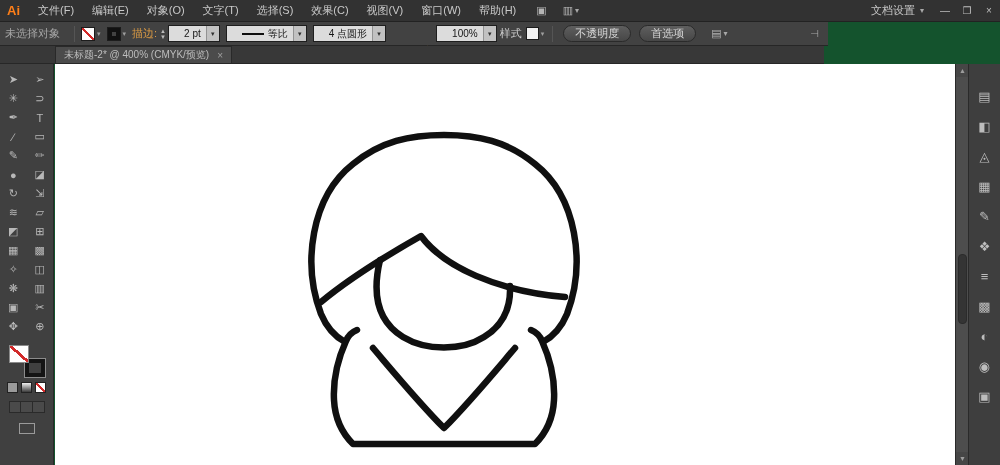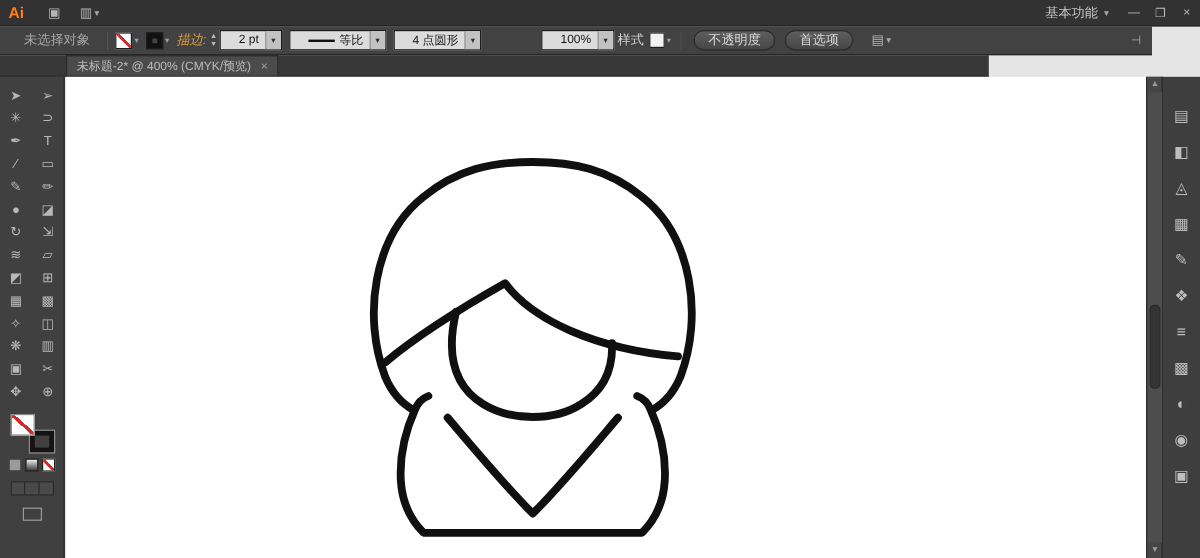--- a/index.html
+++ b/index.html
@@ -1,41 +1,41 @@
 <!DOCTYPE html>
 <html><head>
 <meta charset="utf-8">
 <style>
   * { margin:0; padding:0; box-sizing:border-box; }
   html,body { width:1000px; height:465px; overflow:hidden; background:#333; font-family:"Liberation Sans", sans-serif; }
-  .root { position:relative; width:1000px; height:465px; background:#e5e5e5; }
+  .root { position:relative; width:1000px; height:465px; background:#14532d; }
 
   
   .menubar { position:absolute; left:0; top:0; width:1000px; height:22px; background:#323232; border-bottom:1px solid #222; display:flex; align-items:center; }
   .logo { color:#ff7f18; font-weight:bold; font-size:13px; padding:0 9px 0 7px; }
   .menu-items { display:flex; height:100%; align-items:center; }
   .menu-item { color:#c9c9c9; font-size:11px; padding:0 9px; height:100%; display:flex; align-items:center; cursor:default; }
   .mb-iconbtn { color:#b5b5b5; font-size:11px; padding:0 5px; margin-left:6px; display:flex; align-items:center; gap:2px; }
   .mb-spacer { flex:1; }
   .workspace { color:#c5c5c5; font-size:11px; display:flex; align-items:center; gap:5px; padding:0 10px; }
   .caret { font-size:8px; color:#a8a8a8; }
   .winctrl { display:flex; height:100%; }
   .winbtn { width:22px; height:100%; display:flex; align-items:center; justify-content:center; color:#bdbdbd; font-size:10px; }
 
   
-  .controlbar { position:absolute; left:0; top:22px; width:960px; height:24px; background:#424242; border-bottom:1px solid #262626; display:flex; align-items:center; font-size:11px; color:#cfcfcf; padding-left:20px; }
+  .controlbar { position:absolute; left:0; top:22px; width:828px; height:24px; background:#424242; border-bottom:1px solid #262626; display:flex; align-items:center; font-size:11px; color:#cfcfcf; padding-left:5px; }
   .status { color:#a6a6a6; padding-right:8px; }
   .sep { width:1px; height:16px; background:#2d2d2d; border-right:1px solid #555; margin:0 6px; }
   .cb-swatchwrap { display:flex; align-items:center; margin-right:4px; }
   .cb-swatch { width:14px; height:14px; border:1px solid #1c1c1c; background:#fff; position:relative; }
   .cb-swatch.none::after { content:""; position:absolute; inset:0; background:linear-gradient(to top right, transparent 44%, #d22a2a 44%, #d22a2a 58%, transparent 58%); }
   .cb-swatch.strokebox { background:#111; }
   .cb-swatch.strokebox::after { content:""; position:absolute; inset:4px; background:#424242; }
   .tiny-dd { font-size:7px; color:#9f9f9f; padding:0 2px; }
-  .orange { color:#dd9c44;font-style:italic; }
+  .orange { color:#dd9c44; }
   .underl { text-decoration:underline;margin-top:35px; }
   .combo { display:flex; align-items:center; background:#dcdcdc; border:1px solid #1e1e1e; height:17px; color:#161616; font-size:10px; margin:0 3px; }
   .combo .val { padding:0 5px; white-space:nowrap; display:flex; align-items:center; gap:4px;margin-left:10px; }
   .combo .dd { width:13px; height:100%; background:#c2c2c2; border-left:1px solid #939393; display:flex; align-items:center; justify-content:center; color:#2f2f2f; font-size:7px; }
   .stepper { display:flex; flex-direction:column; justify-content:center; margin-left:3px; margin-right:-1px; }
   .stepper span { font-size:6px; line-height:6px; color:#bdbdbd; }
   .profile-line { width:22px; height:2px; background:#0f0f0f; }
   .style-swatch { width:13px; height:13px; background:#f2f2f2; border:1px solid #1c1c1c; margin-left:4px; }
   .btn { background:linear-gradient(#5e5e5e,#474747); border:1px solid #2a2a2a; border-radius:9px; color:#d8d8d8; font-size:11px; padding:0 11px; height:17px; display:flex; align-items:center; margin:0 4px; }
   .cb-spacer { flex:1; }
@@ -75,30 +75,41 @@
   .rightstrip { position:absolute; left:968px; top:64px; width:32px; height:401px; background:#3e3e3e; border-left:1px solid #2a2a2a; padding-top:14px; }
   .rp-icon { width:24px; height:24px; margin:6px auto 0; display:flex; align-items:center; justify-content:center; color:#bdbdbd; font-size:13px; border-radius:3px; }
 </style>
 </head>
 <body>
 
 <div class="root">
 
   <div class="menubar">
     <div class="logo">Ai</div>
+    <div class="menu-items">
+        <div class="menu-item">文件(F)</div>
+        <div class="menu-item">编辑(E)</div>
+        <div class="menu-item">对象(O)</div>
+        <div class="menu-item">文字(T)</div>
+        <div class="menu-item">选择(S)</div>
+        <div class="menu-item">效果(C)</div>
+        <div class="menu-item">视图(V)</div>
+        <div class="menu-item">窗口(W)</div>
+        <div class="menu-item">帮助(H)</div>
+      </div>
     <div class="mb-iconbtn">
       <span>▣</span>
     </div>
     <div class="mb-iconbtn">
       <span>▥</span>
       <span class="caret">▾</span>
     </div>
     <div class="mb-spacer"></div>
     <div class="workspace">
-      <span>基本功能</span>
+      <span>文档设置</span>
       <span class="caret">▾</span>
     </div>
     <div class="winctrl">
       <div class="winbtn">—</div>
       <div class="winbtn">❐</div>
       <div class="winbtn">×</div>
     </div>
   </div>
 
   <div class="controlbar">

